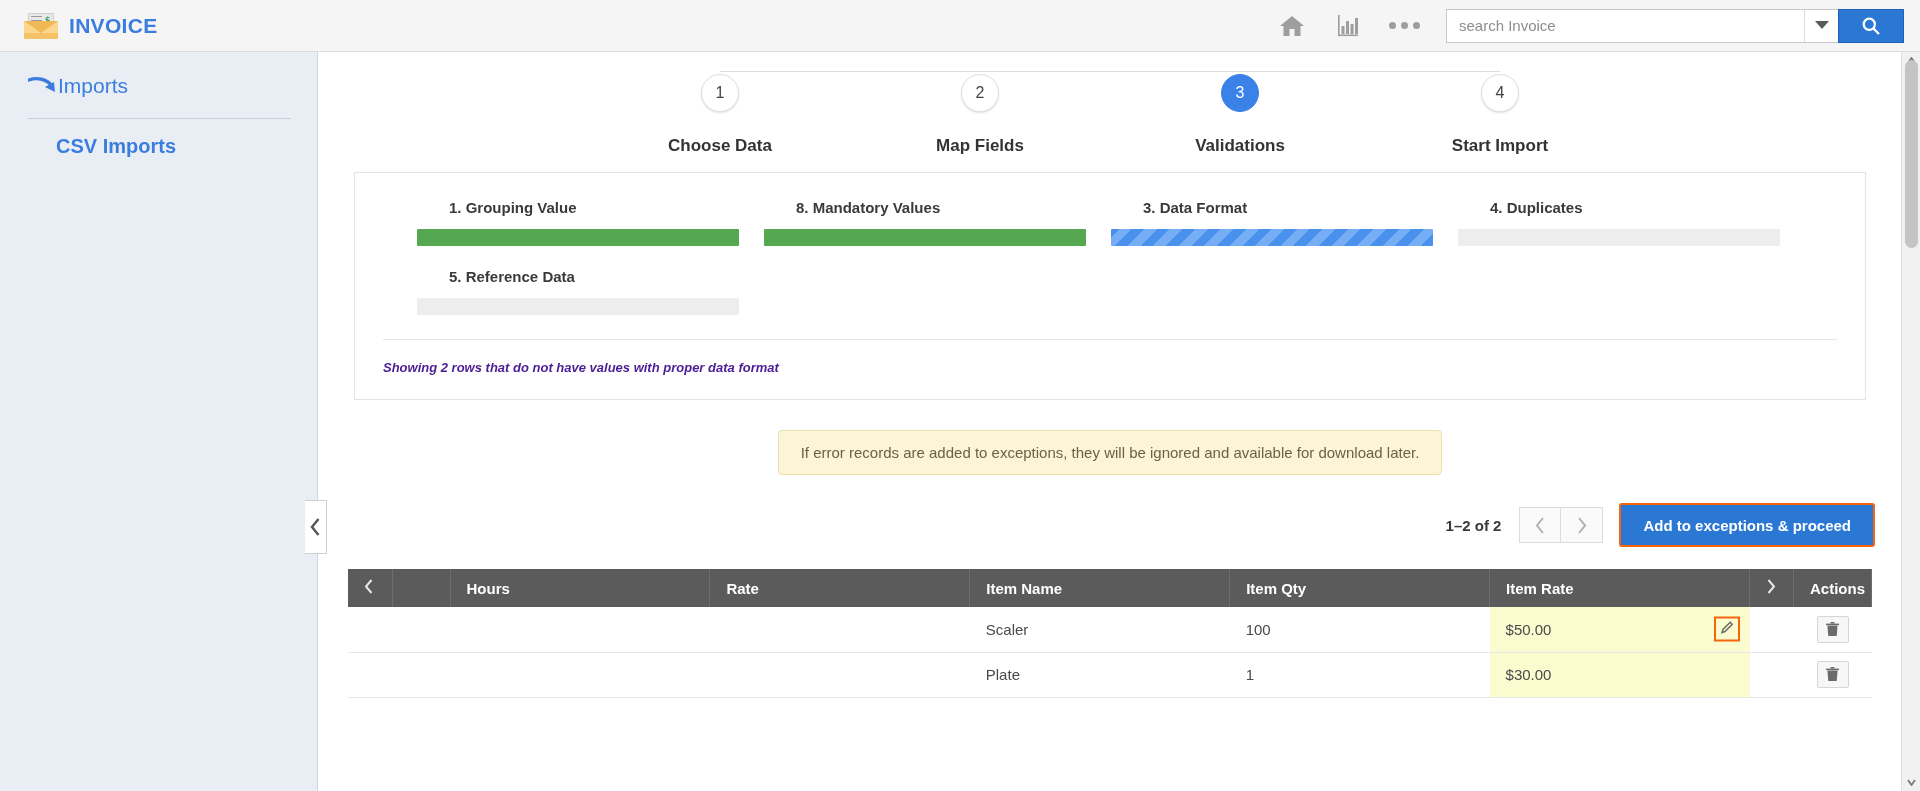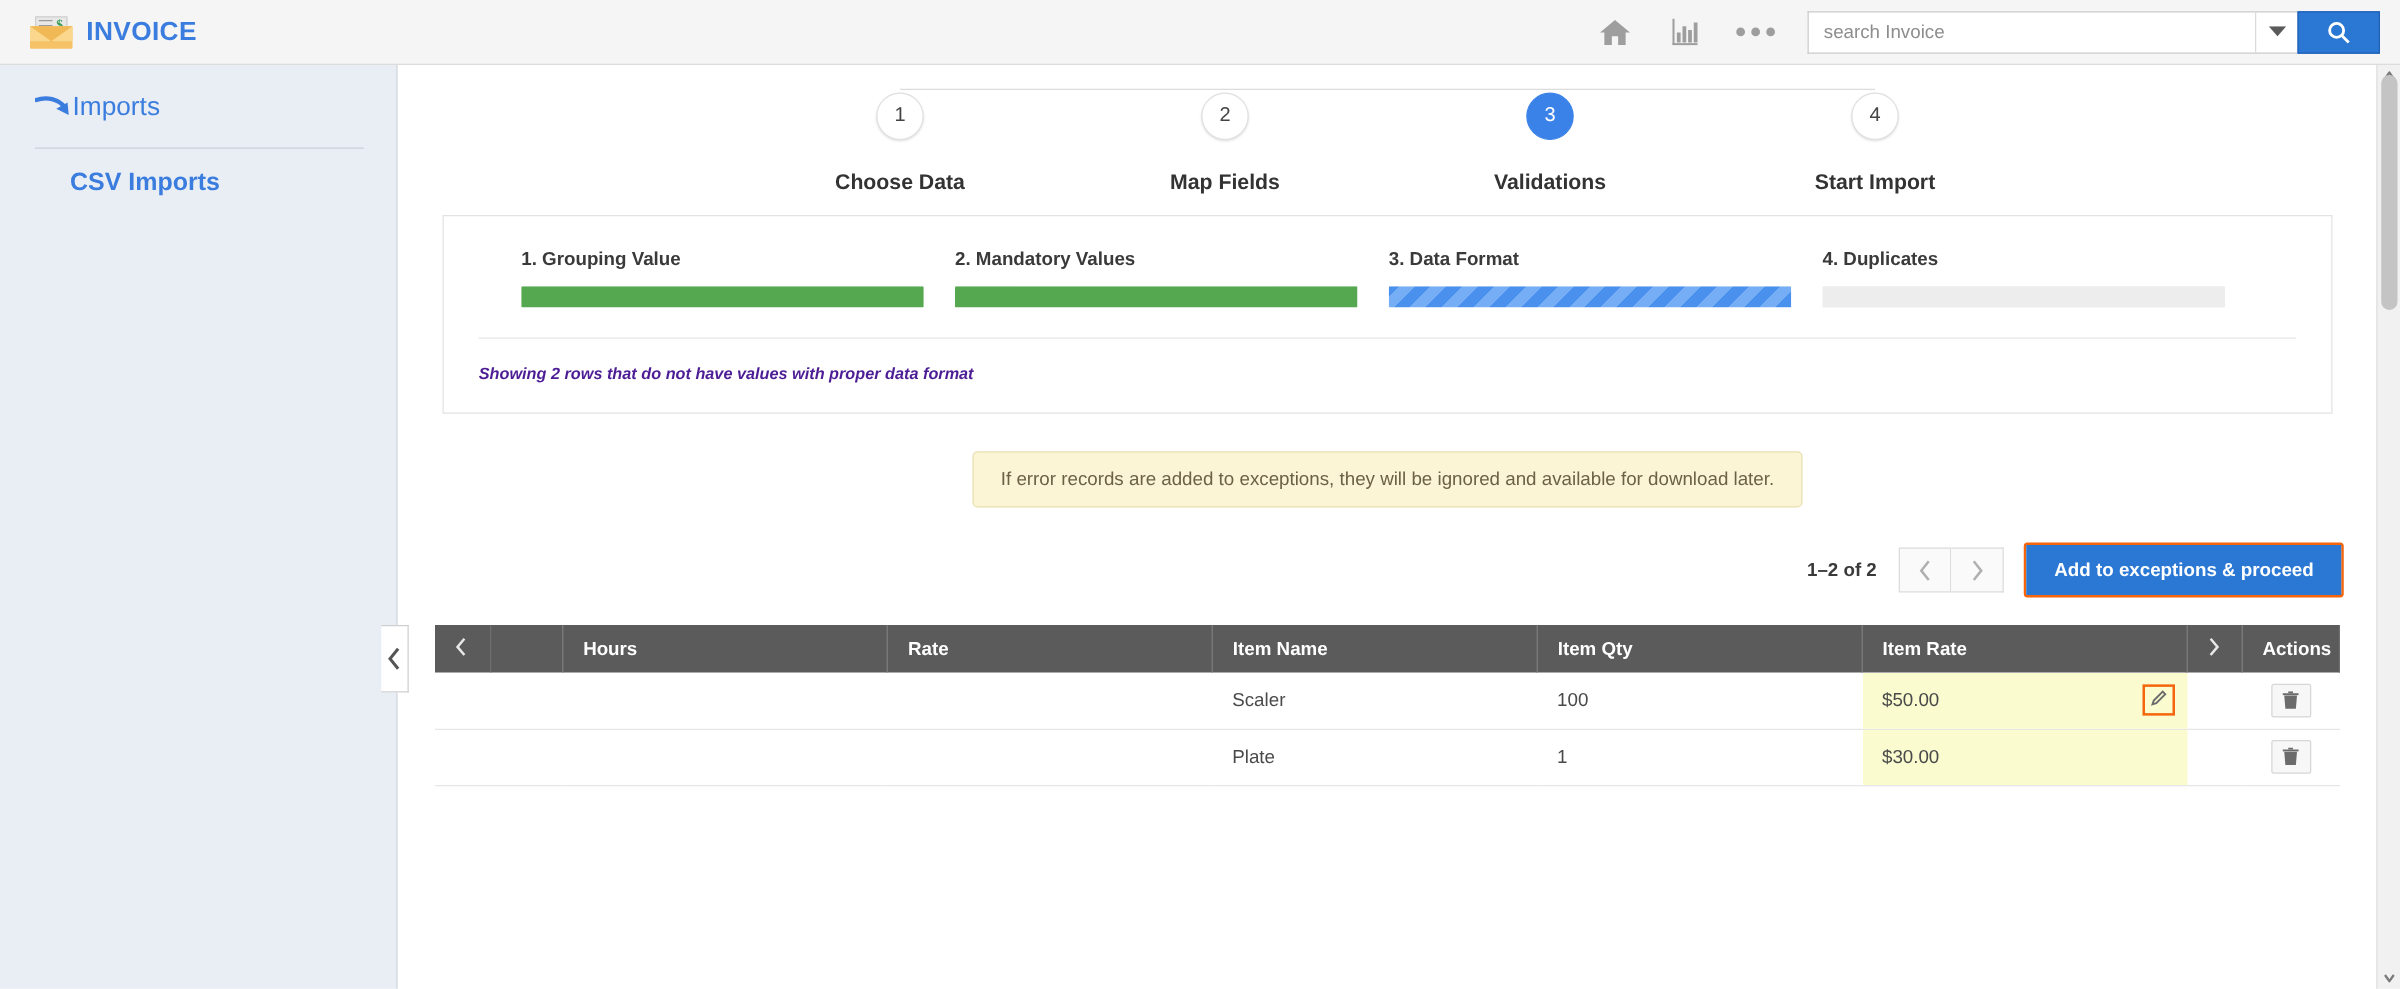--- a/index.html
+++ b/index.html
@@ -135,21 +135,21 @@
 
   
   .panel {
     margin: 10px 35px 0 35px; border: 1px solid #e3e3e3; background: #fff;
     padding: 26px 0 0 0;
   }
   .bars {
     display: flex; flex-wrap: wrap; padding: 0 60px 0 62px;
   }
   .barcell { width: 25%; margin-bottom: 22px; }
-  .bar-label { font-size: 15px; font-weight: bold; color: #3a3a3a; margin-bottom: 13px; }
+  .bar-label { font-size: 15px; font-weight: bold; color: #3a3a3a; margin-bottom: 13px; margin-left: 32px; }
   .bar-track {
     width: 322px; height: 17px; background: #ededed; border-radius: 1px; overflow: hidden;
   }
   .bar-fill { height: 100%; }
   .bar-green { background: #55a84f; }
   .bar-striped {
     background-image: repeating-linear-gradient(-45deg,
       #4a90ed 0px, #4a90ed 9px, #76aef5 9px, #76aef5 18px);
   }
   .panel-sep { margin: 2px 28px 0 28px; height: 1px; background: #e6e6e6; }
@@ -340,33 +340,39 @@
 
   <div class="panel">
     <div class="bars">
       <div class="barcell">
         <div class="bar-label">1. Grouping Value</div>
         <div class="bar-track">
           <div class="bar-fill bar-green" style="width:100%"></div>
         </div>
       </div>
       <div class="barcell">
-        <div class="bar-label">2. Mandatory Values</div>
+        <div class="bar-label">8. Mandatory Values</div>
         <div class="bar-track">
           <div class="bar-fill bar-green" style="width:100%"></div>
         </div>
       </div>
       <div class="barcell">
         <div class="bar-label">3. Data Format</div>
         <div class="bar-track">
           <div class="bar-fill bar-striped" style="width:100%"></div>
         </div>
       </div>
       <div class="barcell">
         <div class="bar-label">4. Duplicates</div>
+        <div class="bar-track">
+          <div class="bar-fill" style="width:0%"></div>
+        </div>
+      </div>
+      <div class="barcell">
+        <div class="bar-label">5. Reference Data</div>
         <div class="bar-track">
           <div class="bar-fill" style="width:0%"></div>
         </div>
       </div>
     </div>
     <div class="panel-sep"></div>
     <div class="panel-note">Showing 2 rows that do not have values with proper data format</div>
   </div>
 
   <div class="callout-row">

